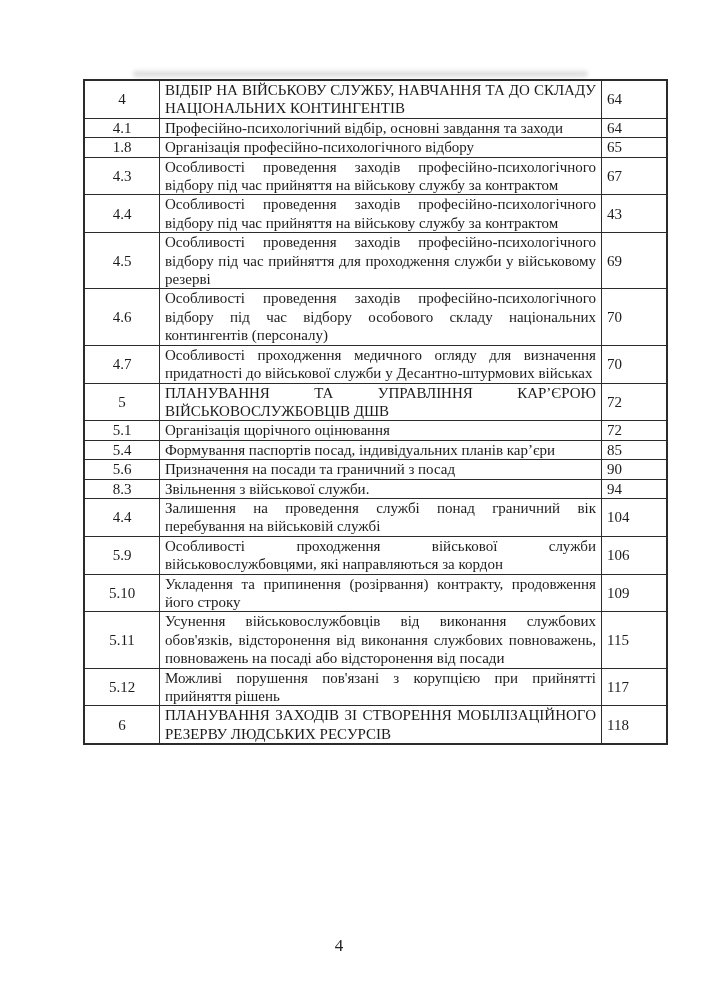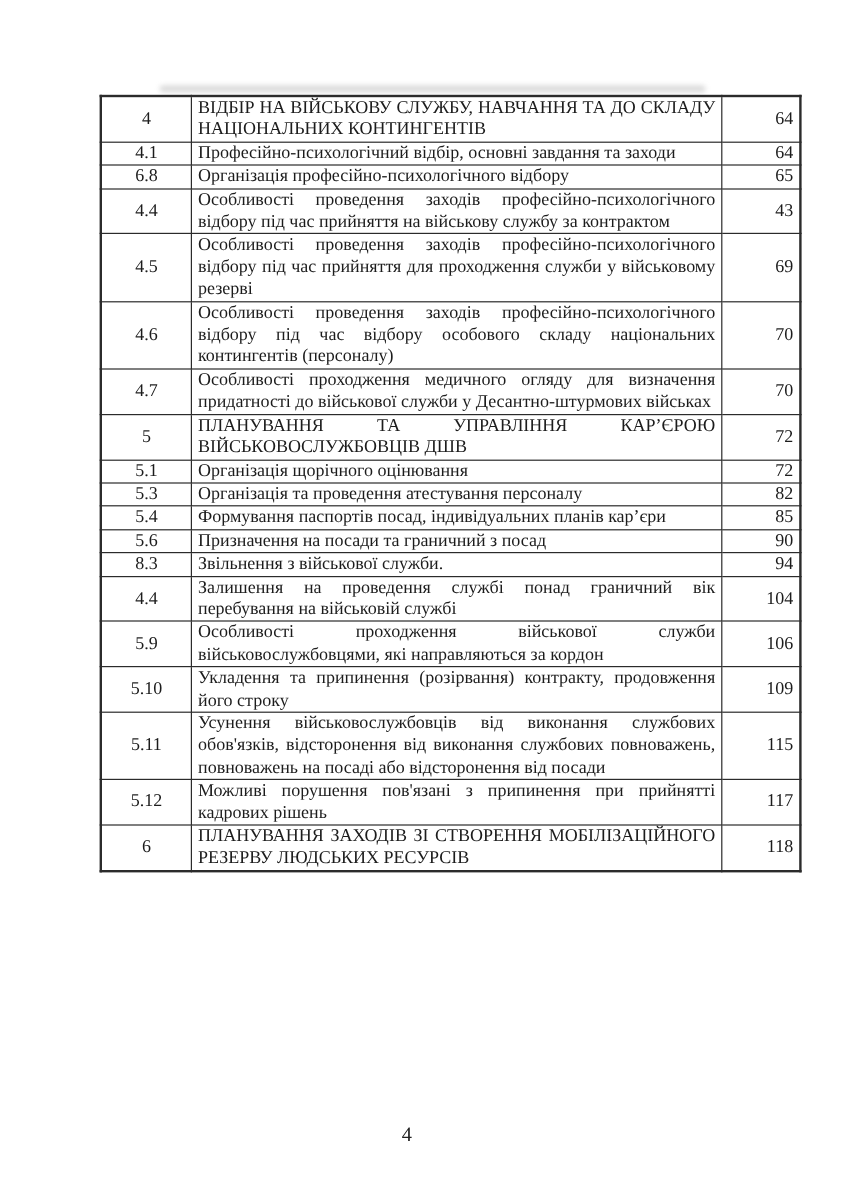--- a/index.html
+++ b/index.html
@@ -50,21 +50,21 @@
   td.num {
     width: 64px;
     text-align: center;
   }
   td.title {
     width: 431px;
     text-align: justify;
   }
   td.pg {
     width: 54px;
-    text-align: right;
+    text-align: left;
   }
   .folio {
     position: absolute;
     left: 83px;
     top: 936px;
     width: 512px;
     text-align: center;
     font-size: 17px;
     color: #222222;
   }
@@ -81,23 +81,28 @@
           <td class="num">4</td>
           <td class="title">ВІДБІР НА ВІЙСЬКОВУ СЛУЖБУ, НАВЧАННЯ ТА ДО СКЛАДУ НАЦІОНАЛЬНИХ КОНТИНГЕНТІВ</td>
           <td class="pg">64</td>
         </tr>
         <tr>
           <td class="num">4.1</td>
           <td class="title">Професійно-психологічний відбір, основні завдання та заходи</td>
           <td class="pg">64</td>
         </tr>
         <tr>
-          <td class="num">6.8</td>
+          <td class="num">1.8</td>
           <td class="title">Організація професійно-психологічного відбору</td>
           <td class="pg">65</td>
+        </tr>
+        <tr>
+          <td class="num">4.3</td>
+          <td class="title">Особливості проведення заходів професійно-психологічного відбору під час прийняття на військову службу за контрактом</td>
+          <td class="pg">67</td>
         </tr>
         <tr>
           <td class="num">4.4</td>
           <td class="title">Особливості проведення заходів професійно-психологічного відбору під час прийняття на військову службу за контрактом</td>
           <td class="pg">43</td>
         </tr>
         <tr>
           <td class="num">4.5</td>
           <td class="title">Особливості проведення заходів професійно-психологічного відбору під час прийняття для проходження служби у військовому резерві</td>
           <td class="pg">69</td>
@@ -114,25 +119,20 @@
         </tr>
         <tr>
           <td class="num">5</td>
           <td class="title">ПЛАНУВАННЯ ТА УПРАВЛІННЯ КАР’ЄРОЮ ВІЙСЬКОВОСЛУЖБОВЦІВ ДШВ</td>
           <td class="pg">72</td>
         </tr>
         <tr>
           <td class="num">5.1</td>
           <td class="title">Організація щорічного оцінювання</td>
           <td class="pg">72</td>
-        </tr>
-        <tr>
-          <td class="num">5.3</td>
-          <td class="title">Організація та проведення атестування персоналу</td>
-          <td class="pg">82</td>
         </tr>
         <tr>
           <td class="num">5.4</td>
           <td class="title">Формування паспортів посад, індивідуальних планів кар’єри</td>
           <td class="pg">85</td>
         </tr>
         <tr>
           <td class="num">5.6</td>
           <td class="title">Призначення на посади та граничний з посад</td>
           <td class="pg">90</td>
@@ -157,21 +157,21 @@
           <td class="title">Укладення та припинення (розірвання) контракту, продовження його строку</td>
           <td class="pg">109</td>
         </tr>
         <tr>
           <td class="num">5.11</td>
           <td class="title">Усунення військовослужбовців від виконання службових обов'язків, відсторонення від виконання службових повноважень, повноважень на посаді або відсторонення від посади</td>
           <td class="pg">115</td>
         </tr>
         <tr>
           <td class="num">5.12</td>
-          <td class="title">Можливі порушення пов'язані з припинення при прийнятті кадрових рішень</td>
+          <td class="title">Можливі порушення пов'язані з корупцією при прийнятті прийняття рішень</td>
           <td class="pg">117</td>
         </tr>
         <tr>
           <td class="num">6</td>
           <td class="title">ПЛАНУВАННЯ ЗАХОДІВ ЗІ СТВОРЕННЯ МОБІЛІЗАЦІЙНОГО РЕЗЕРВУ ЛЮДСЬКИХ РЕСУРСІВ</td>
           <td class="pg">118</td>
         </tr>
       </tbody>
   </table>
 

